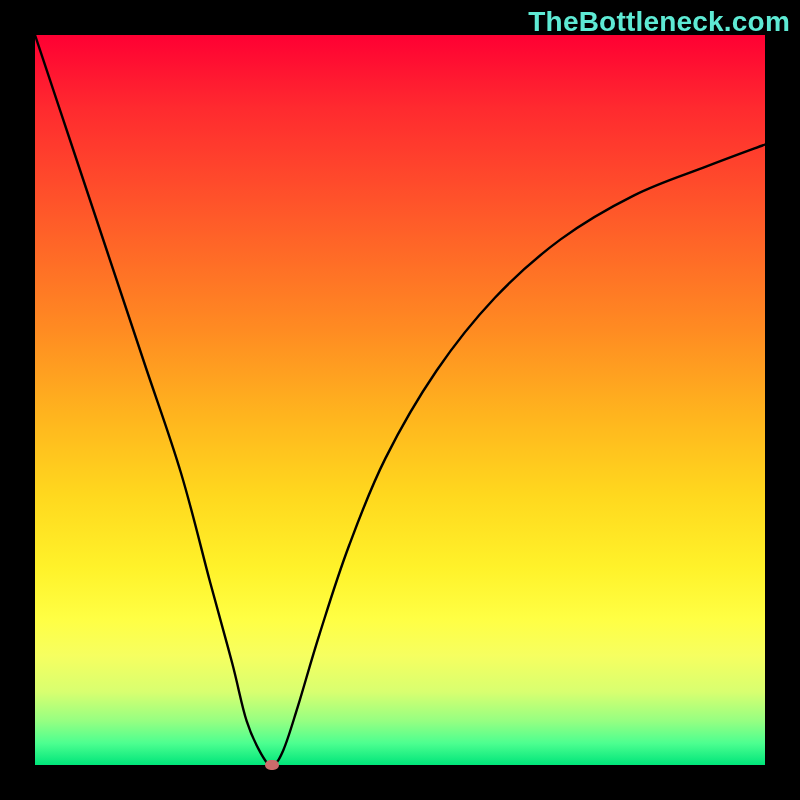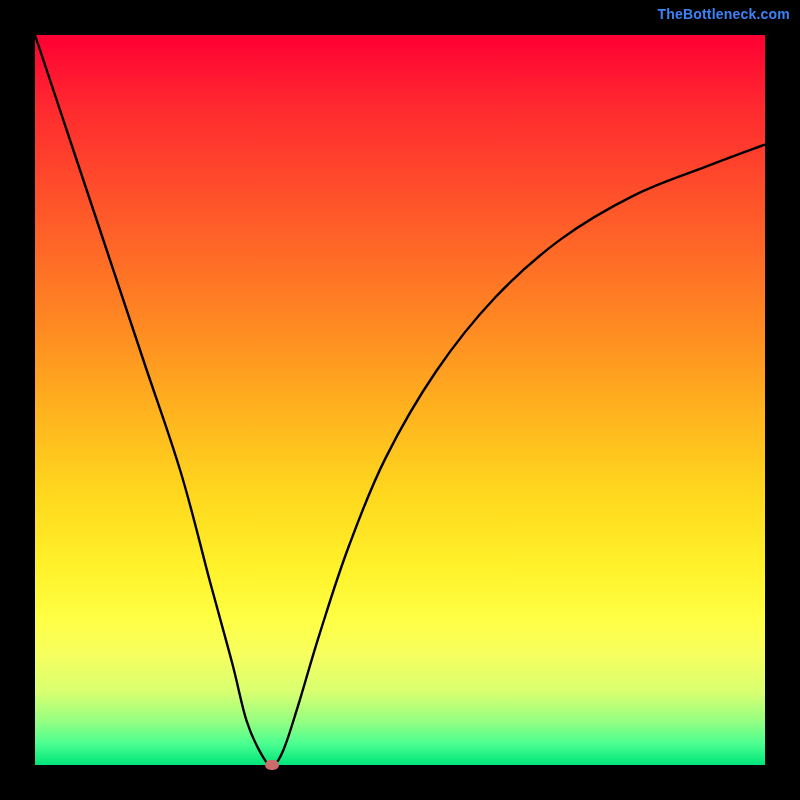--- a/index.html
+++ b/index.html
@@ -40,22 +40,22 @@
       #d8ff70 90%,
       #95ff82 94%,
       #4dff90 97%,
       #00e57a 100%
     );
   }
   .watermark {
     position: absolute;
     top: 6px;
     right: 10px;
-    color: #3b82f6;
-    font-size: 14px;
+    color: #5eead4;
+    font-size: 28px;
     font-weight: 600;
     letter-spacing: 0.2px;
     user-select: none;
   }
   svg.curve {
     position: absolute;
     left: 0;
     top: 0;
     width: 730px;
     height: 730px;

